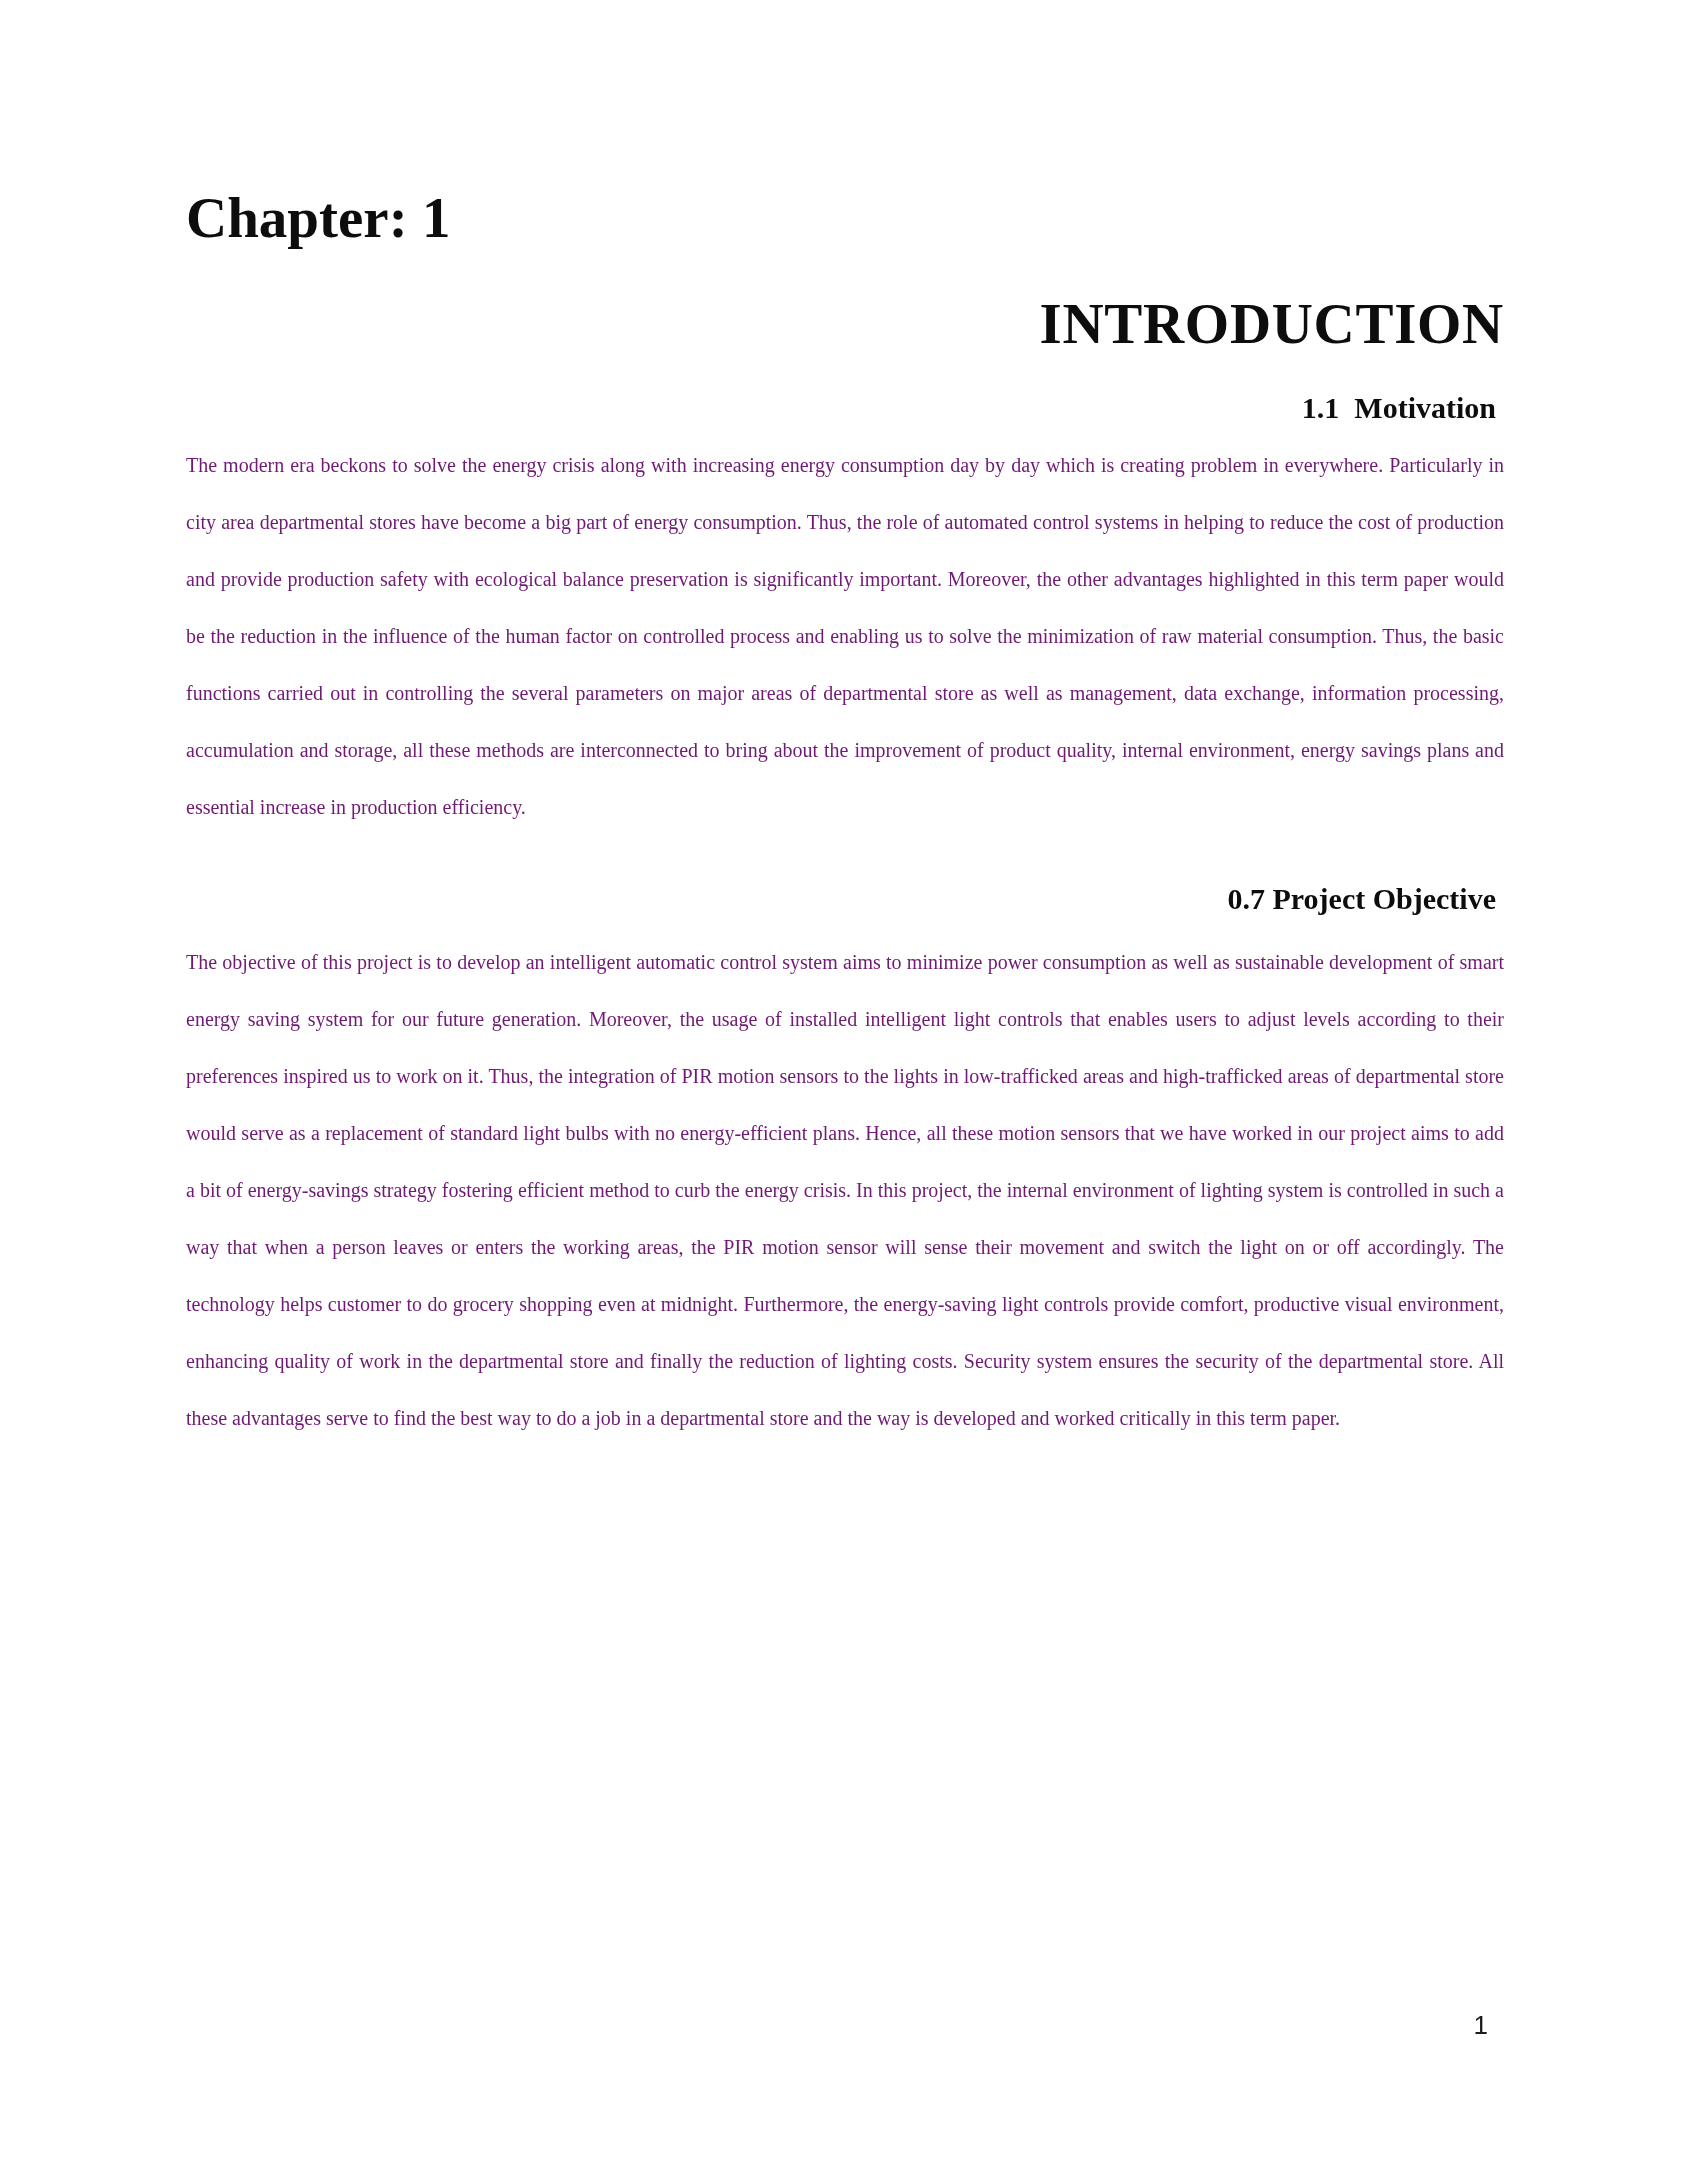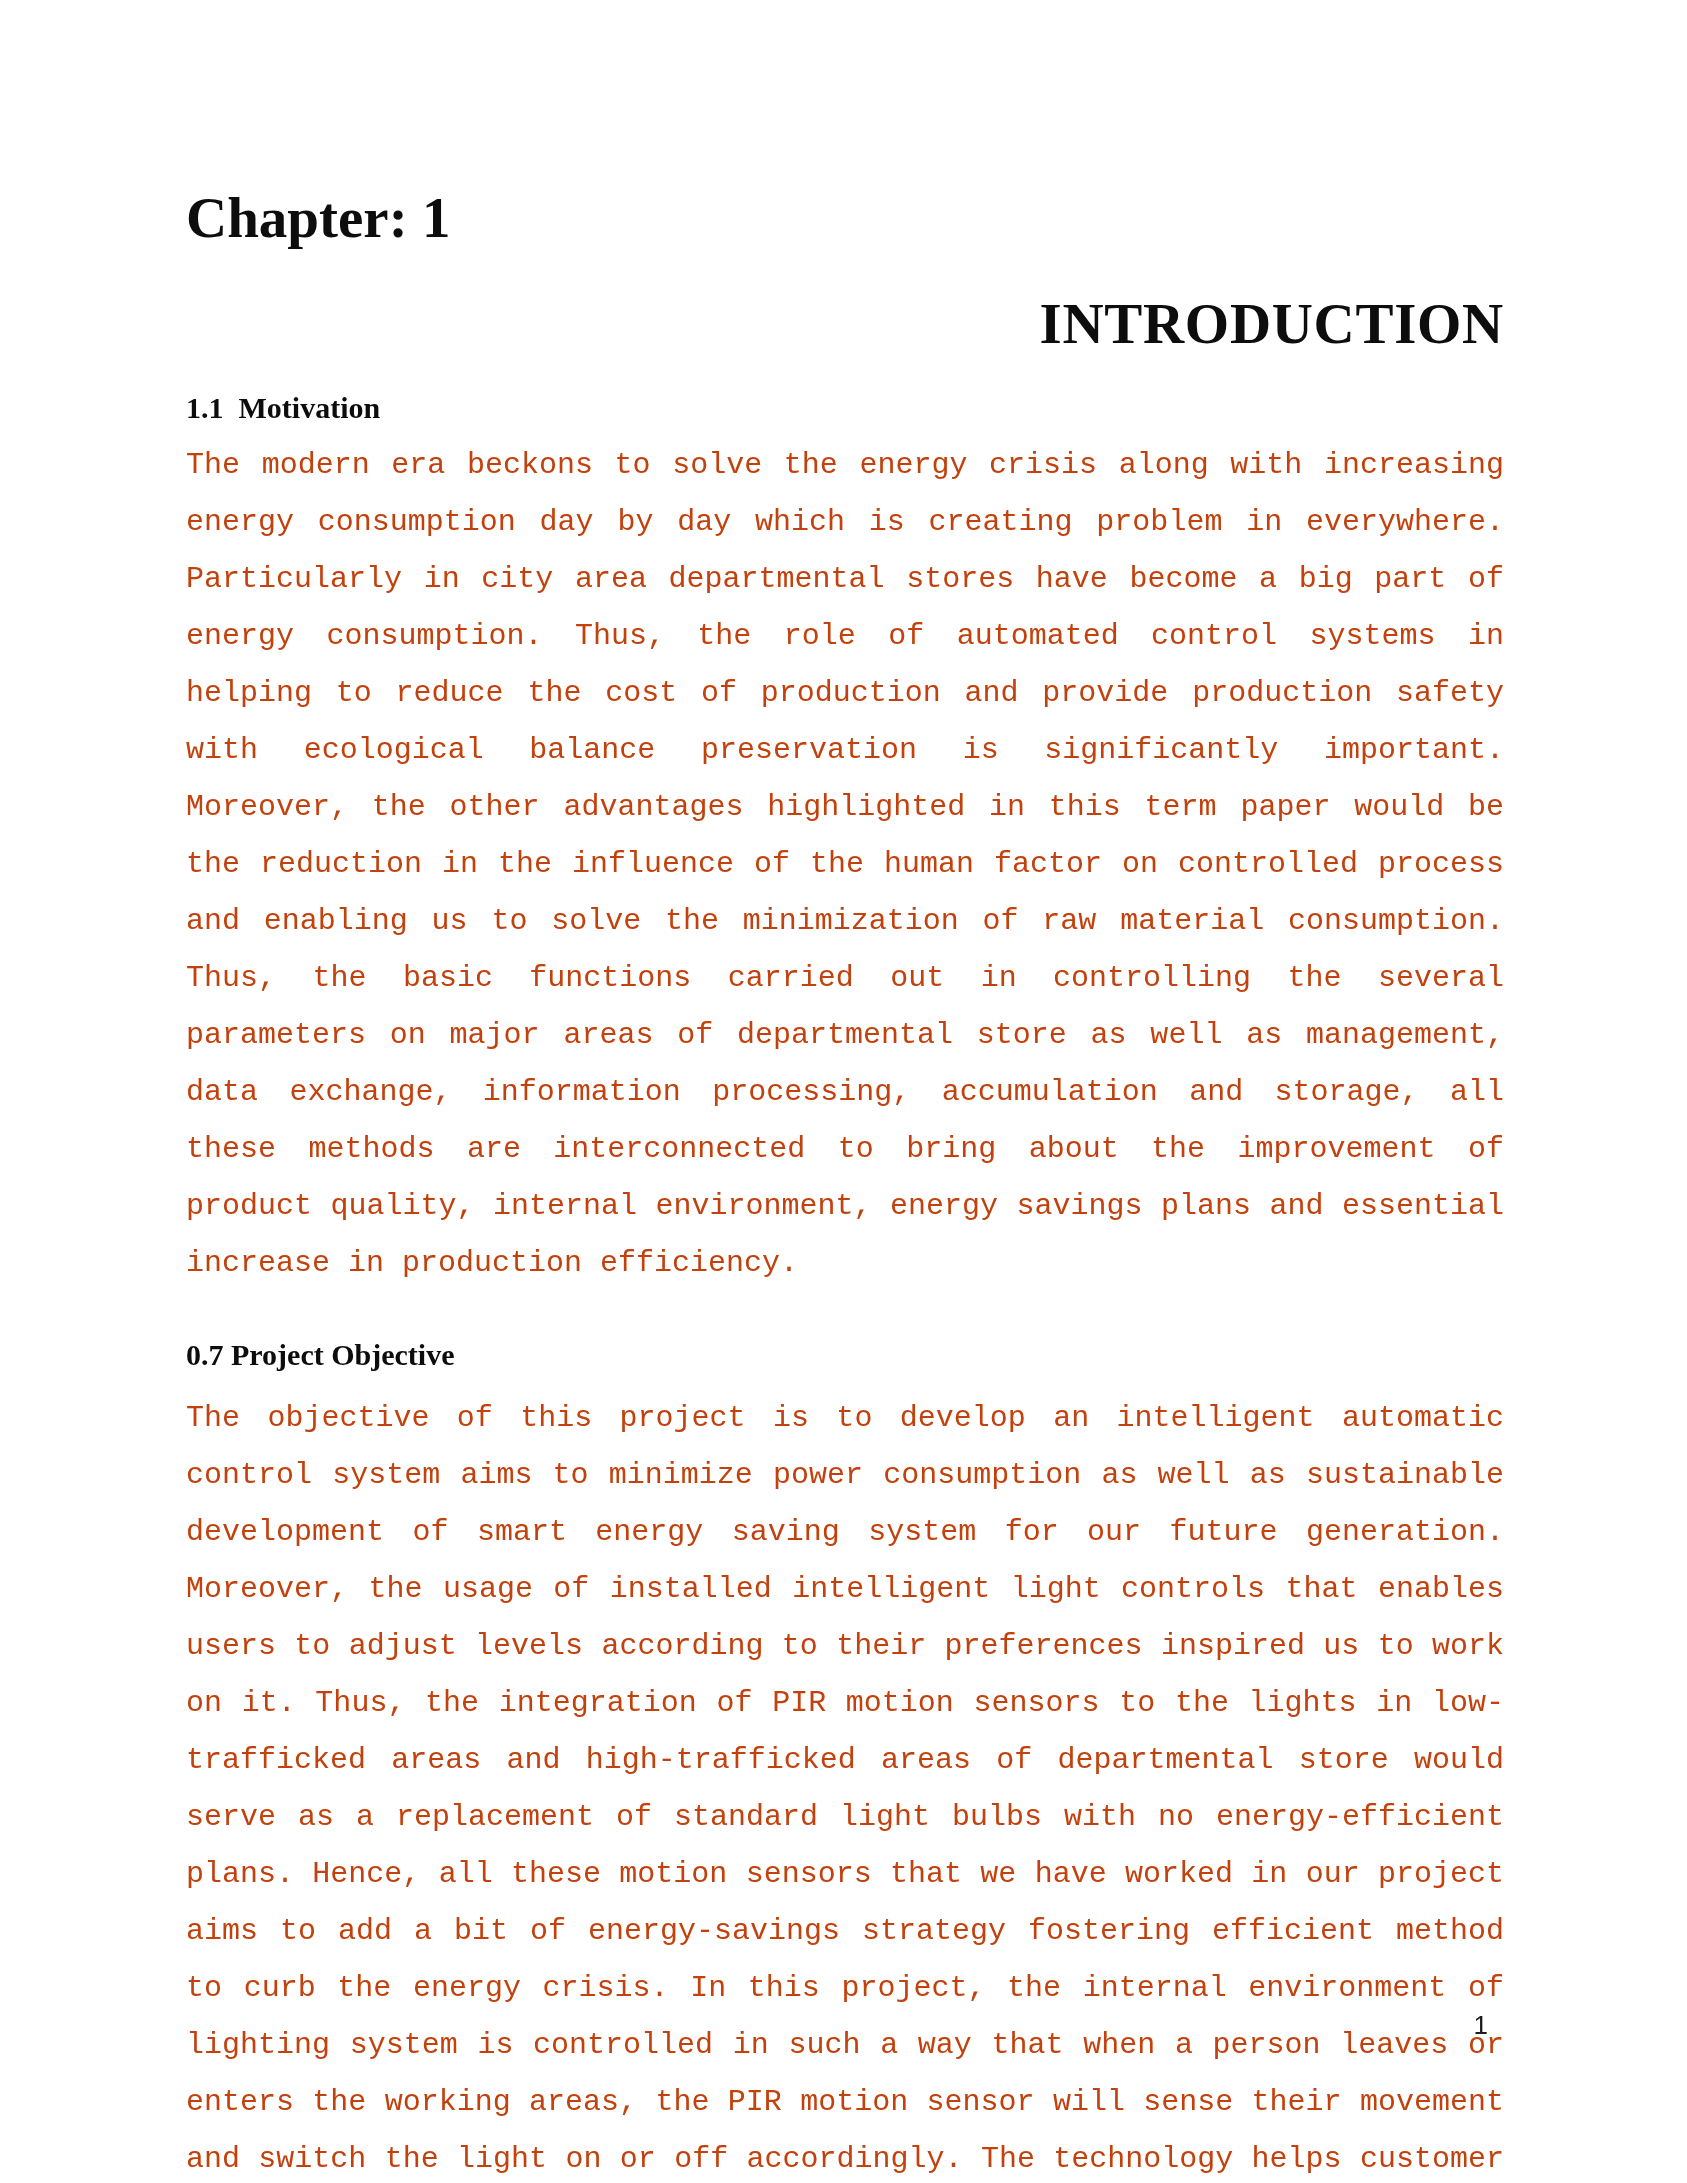--- a/index.html
+++ b/index.html
@@ -35,34 +35,35 @@
     margin-top: 38px;
     letter-spacing: 0.7px;
     text-align: right;
   }
   .section-heading {
     font-family: "Liberation Serif", serif;
     font-weight: bold;
     font-size: 30px;
     line-height: 1.26;
     color: #0d0d0d;
-    margin: 0;
+    margin: 8px;
     white-space: pre-wrap;
+    text-align: right;
   }
   .section-heading.first {
     margin-top: 30px;
   }
   .section-heading.second {
     margin-top: 44px;
   }
   .body-paragraph {
-    font-family: Liberation Mono, monospace;
-    font-size: 30px;
+    font-family: Liberation Serif, serif;
+    font-size: 20px;
     line-height: 57px;
-    color: #c2410c;
+    color: #701a75;
     text-align: justify;
     margin: 10.5px 0 0 0;
   }
   .body-paragraph.second {
     margin-top: 16px;
   }
   .page-number {
     position: absolute;
     top: 2011px;
     right: 199px;

